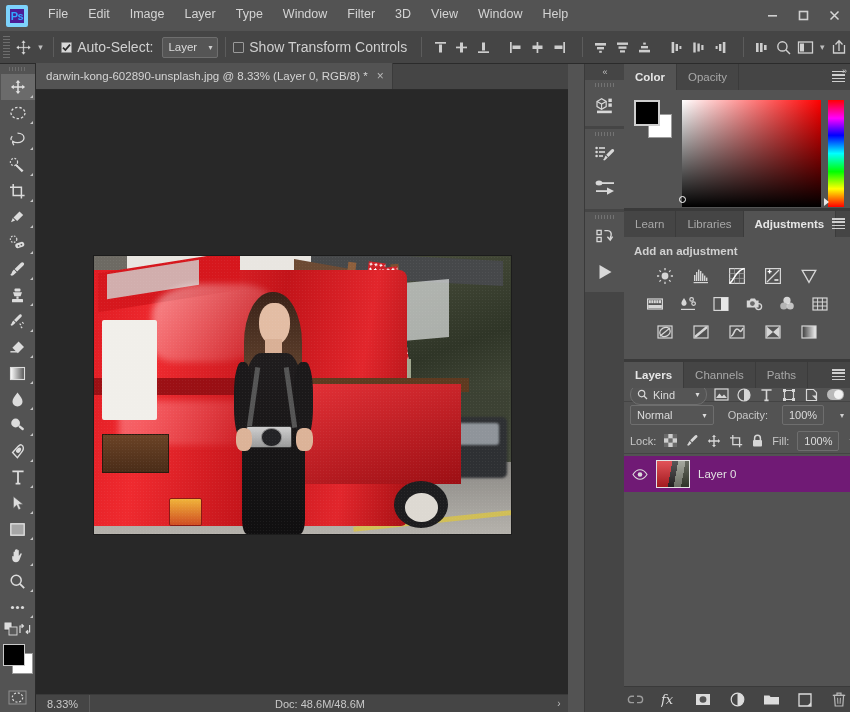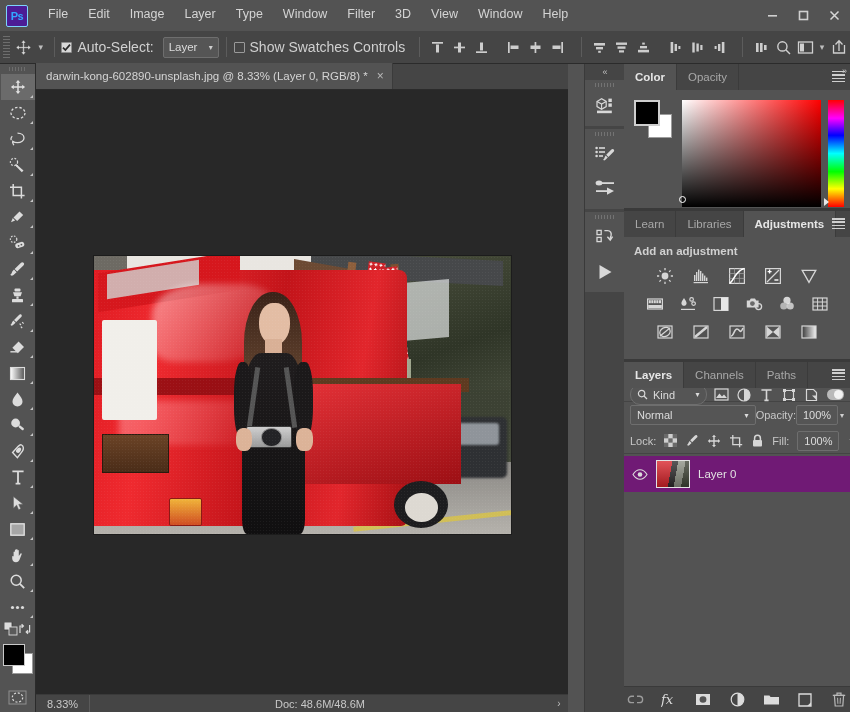--- a/index.html
+++ b/index.html
@@ -13,21 +13,21 @@
   }
   .app{ position:relative; width:850px; height:712px; }
 
   
   .menubar{
     position:absolute; left:0; top:0; width:850px; height:31px;
     background:#535353; display:flex; align-items:center;
   }
   .ps-logo{
     width:22px; height:22px; margin-left:6px; margin-right:10px;
-    background:#4c1d95; border:1px solid #7dd3fc; border-radius:2px;
+    background:#4c1d95; border:4px solid #7dd3fc; border-radius:2px;
     color:#31a8ff; font-size:11px; font-weight:bold;
     display:flex; align-items:center; justify-content:center; letter-spacing:-0.5px;
   }
   .menu-item{
     padding:0 10px; height:33px; line-height:31px; font-size:12.5px; color:#d4d4d4;
     cursor:default; white-space:nowrap;
   }
   .wincontrols{ position:absolute; right:0; top:0; display:flex; height:31px; }
   .wc{
     width:31px; height:24px; margin-top:3px; display:flex; align-items:center; justify-content:center;
@@ -262,21 +262,21 @@
   }
   .kindsel{
     width:86px; height:21px; background:#555; border:1px solid #6e6e6e; border-radius:10px;
     display:flex; align-items:center; gap:5px; padding:0 6px; font-size:11px; color:#dcdcdc;
   }
   .kindsel .cv{ margin-left:auto; font-size:8px;}
   .fic{ width:18px; height:20px; display:flex; align-items:center; justify-content:center;}
   .toggle-pill{ width:20px;height:11px;border-radius:6px;background:#b9b9b9; margin-left:auto; position:relative;}
   .toggle-pill:after{ content:""; position:absolute; right:1px; top:1px; width:9px;height:9px;border-radius:50%;background:#f2f2f2;}
 
-  .blendrow{ height:26px; display:flex; align-items:center; padding:0 6px; gap:0;}
+  .blendrow{ height:26px; display:flex; align-items:center; padding:0 6px; gap:14px;}
   .blendsel{
     width:128px; height:20px; background:#555; border:1px solid #6e6e6e; border-radius:2px;
     display:flex; align-items:center; padding:0 6px; font-size:11px; color:#dcdcdc;
   }
   .blendsel .cv{ margin-left:auto; font-size:8px;}
   .lbl{ font-size:11px; color:#c8c8c8; white-space:nowrap;}
   .numbox{
     height:20px; min-width:42px; background:#555; border:1px solid #6e6e6e; border-radius:2px;
     display:flex; align-items:center; justify-content:center; font-size:11px; color:#dcdcdc; padding:0 4px;
   }
@@ -364,21 +364,21 @@
 
     <div class="ob-select">
       <span>Layer</span>
       <span class="cv">▾</span>
     </div>
 
     <div class="ob-sep"></div>
 
     <div class="ob-check">
       <span class="cbox empty"></span>
-      <span>Show Swatches Controls</span>
+      <span>Show Transform Controls</span>
     </div>
 
     <div class="ob-sep" style="margin-left:14px"></div>
 
     <div class="align-btn">
       <svg width="15" height="15" viewBox="0 0 15 15">
           <rect x="2" y="2" width="11" height="1.7" fill="#cdcdcd"></rect>
           <rect x="6" y="4.5" width="3" height="8" fill="#cdcdcd"></rect>
         </svg>
     </div>

